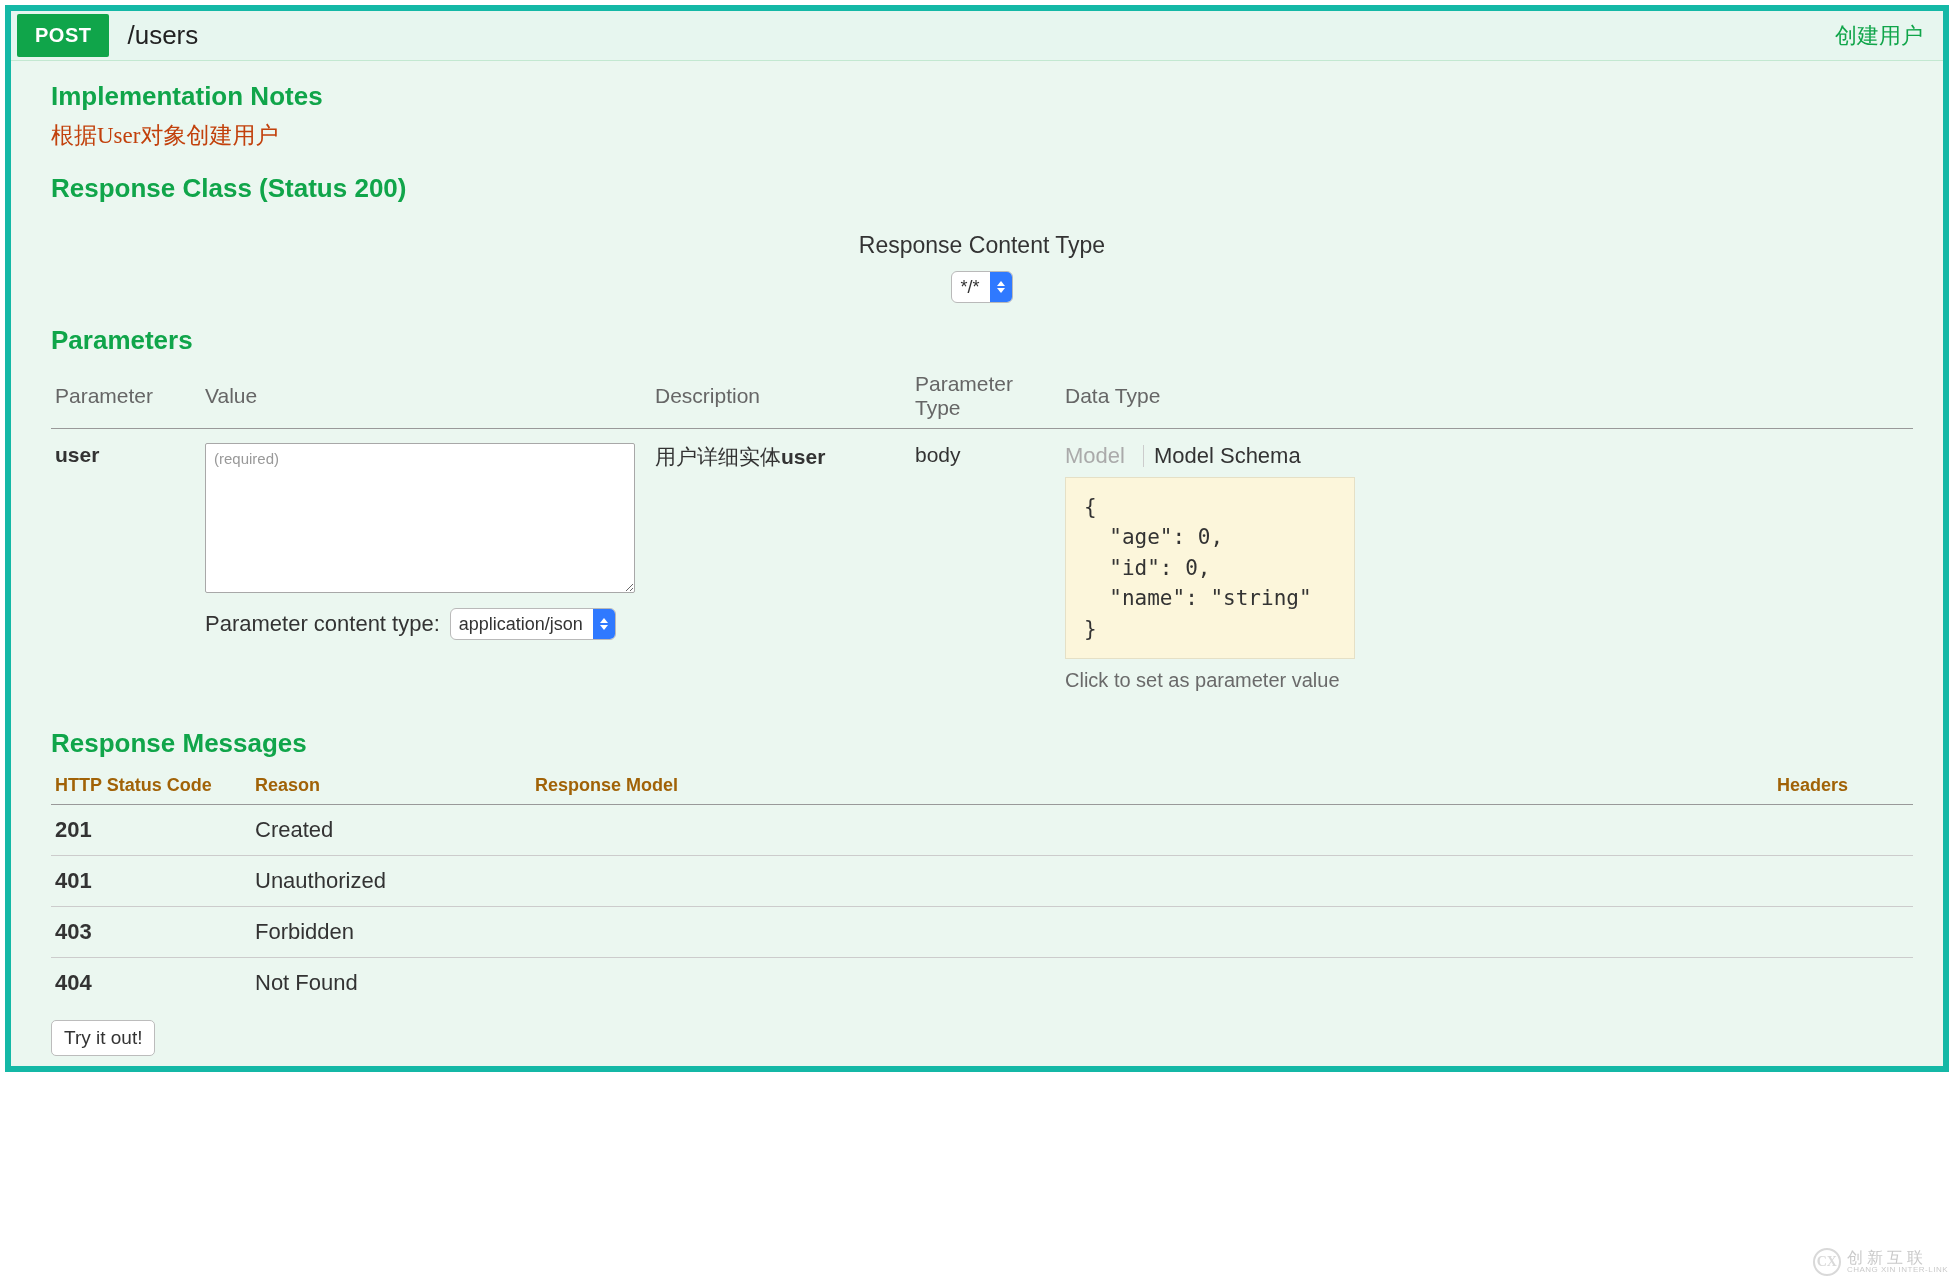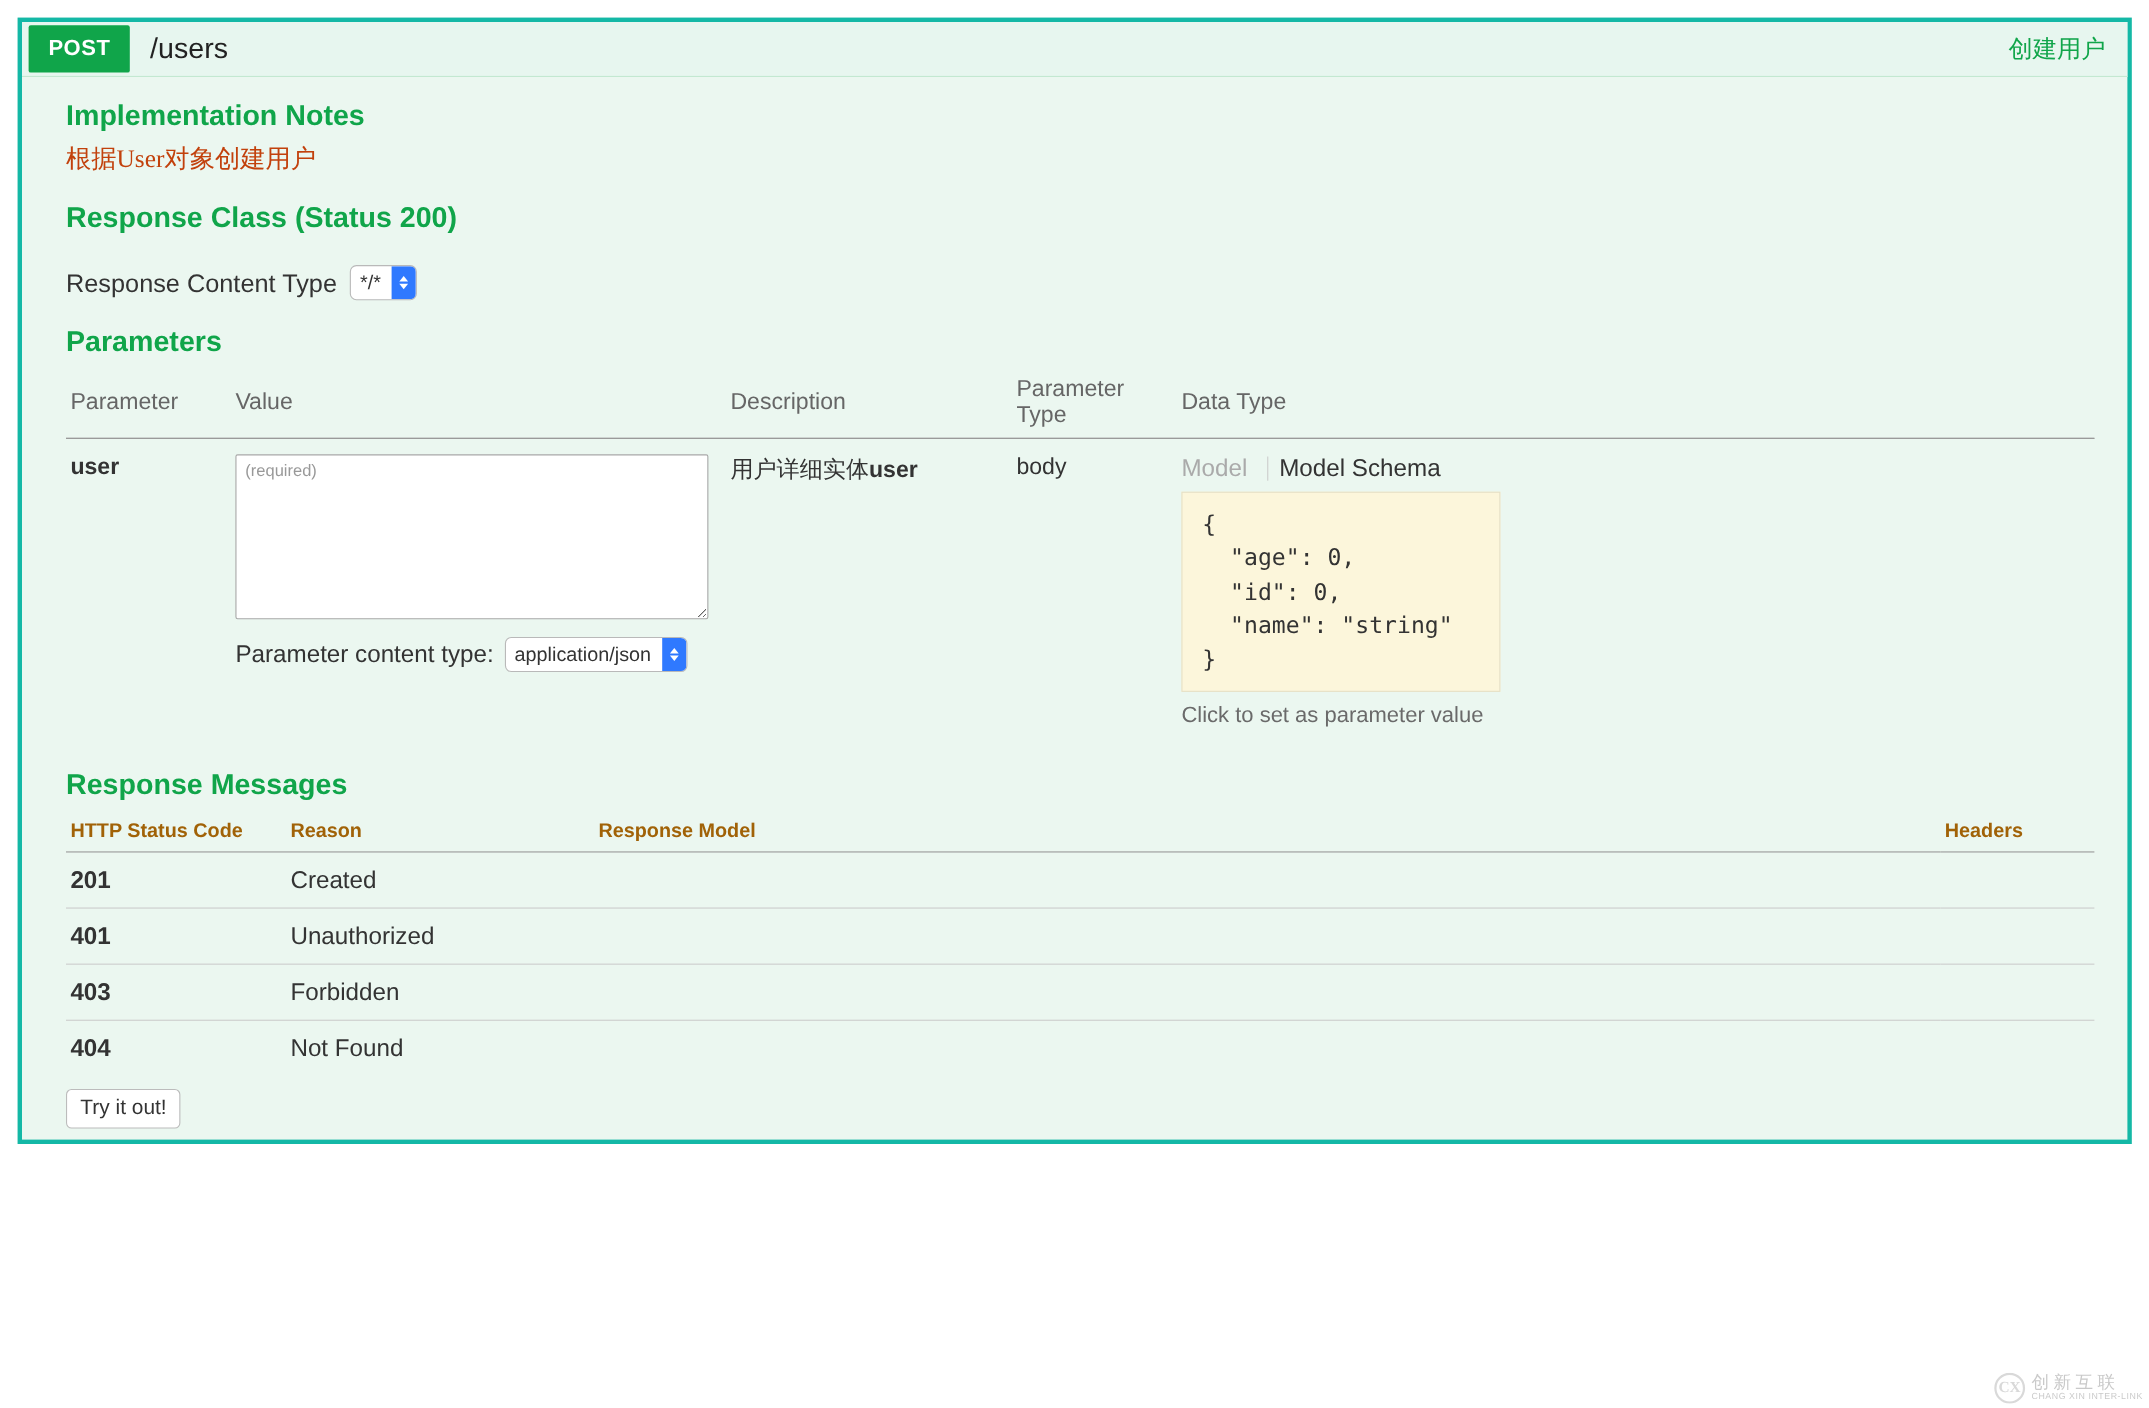--- a/index.html
+++ b/index.html
@@ -7,23 +7,23 @@
     margin: 0;
     padding: 0;
     width: 1954px;
     height: 1280px;
     font-family: "Helvetica Neue", Helvetica, Arial, sans-serif;
     font-size: 21px;
     color: #333;
     background: #fff;
   }
   .operation {
-    border: 4px solid #14b8a6;
+    border: 6px solid #14b8a6;
     background: #ebf7f0;
-    margin: 16px;
+    margin: 5px;
   }
   .op-header {
     display: flex;
     align-items: center;
     padding: 3px 6px;
     border-bottom: 1px solid #c3e8d1;
     background: #e7f6ef;
   }
   .method-badge {
     background: #10a54a;
@@ -61,20 +61,21 @@
     font-size: 23px;
     color: #c2410c;
     margin: 4px 0 10px 0;
     font-family: Liberation Serif, serif;
   }
   .resp-content-row {
     display: flex;
     align-items: center;
     gap: 12px;
     margin: 28px 0 8px 0;
+    flex-direction: column;
   }
   .resp-content-label {
     font-size: 23px;
     color: #333;
   }
   .mac-select {
     display: inline-flex;
     align-items: stretch;
     border: 1px solid #b9b9b9;
     border-radius: 6px;

